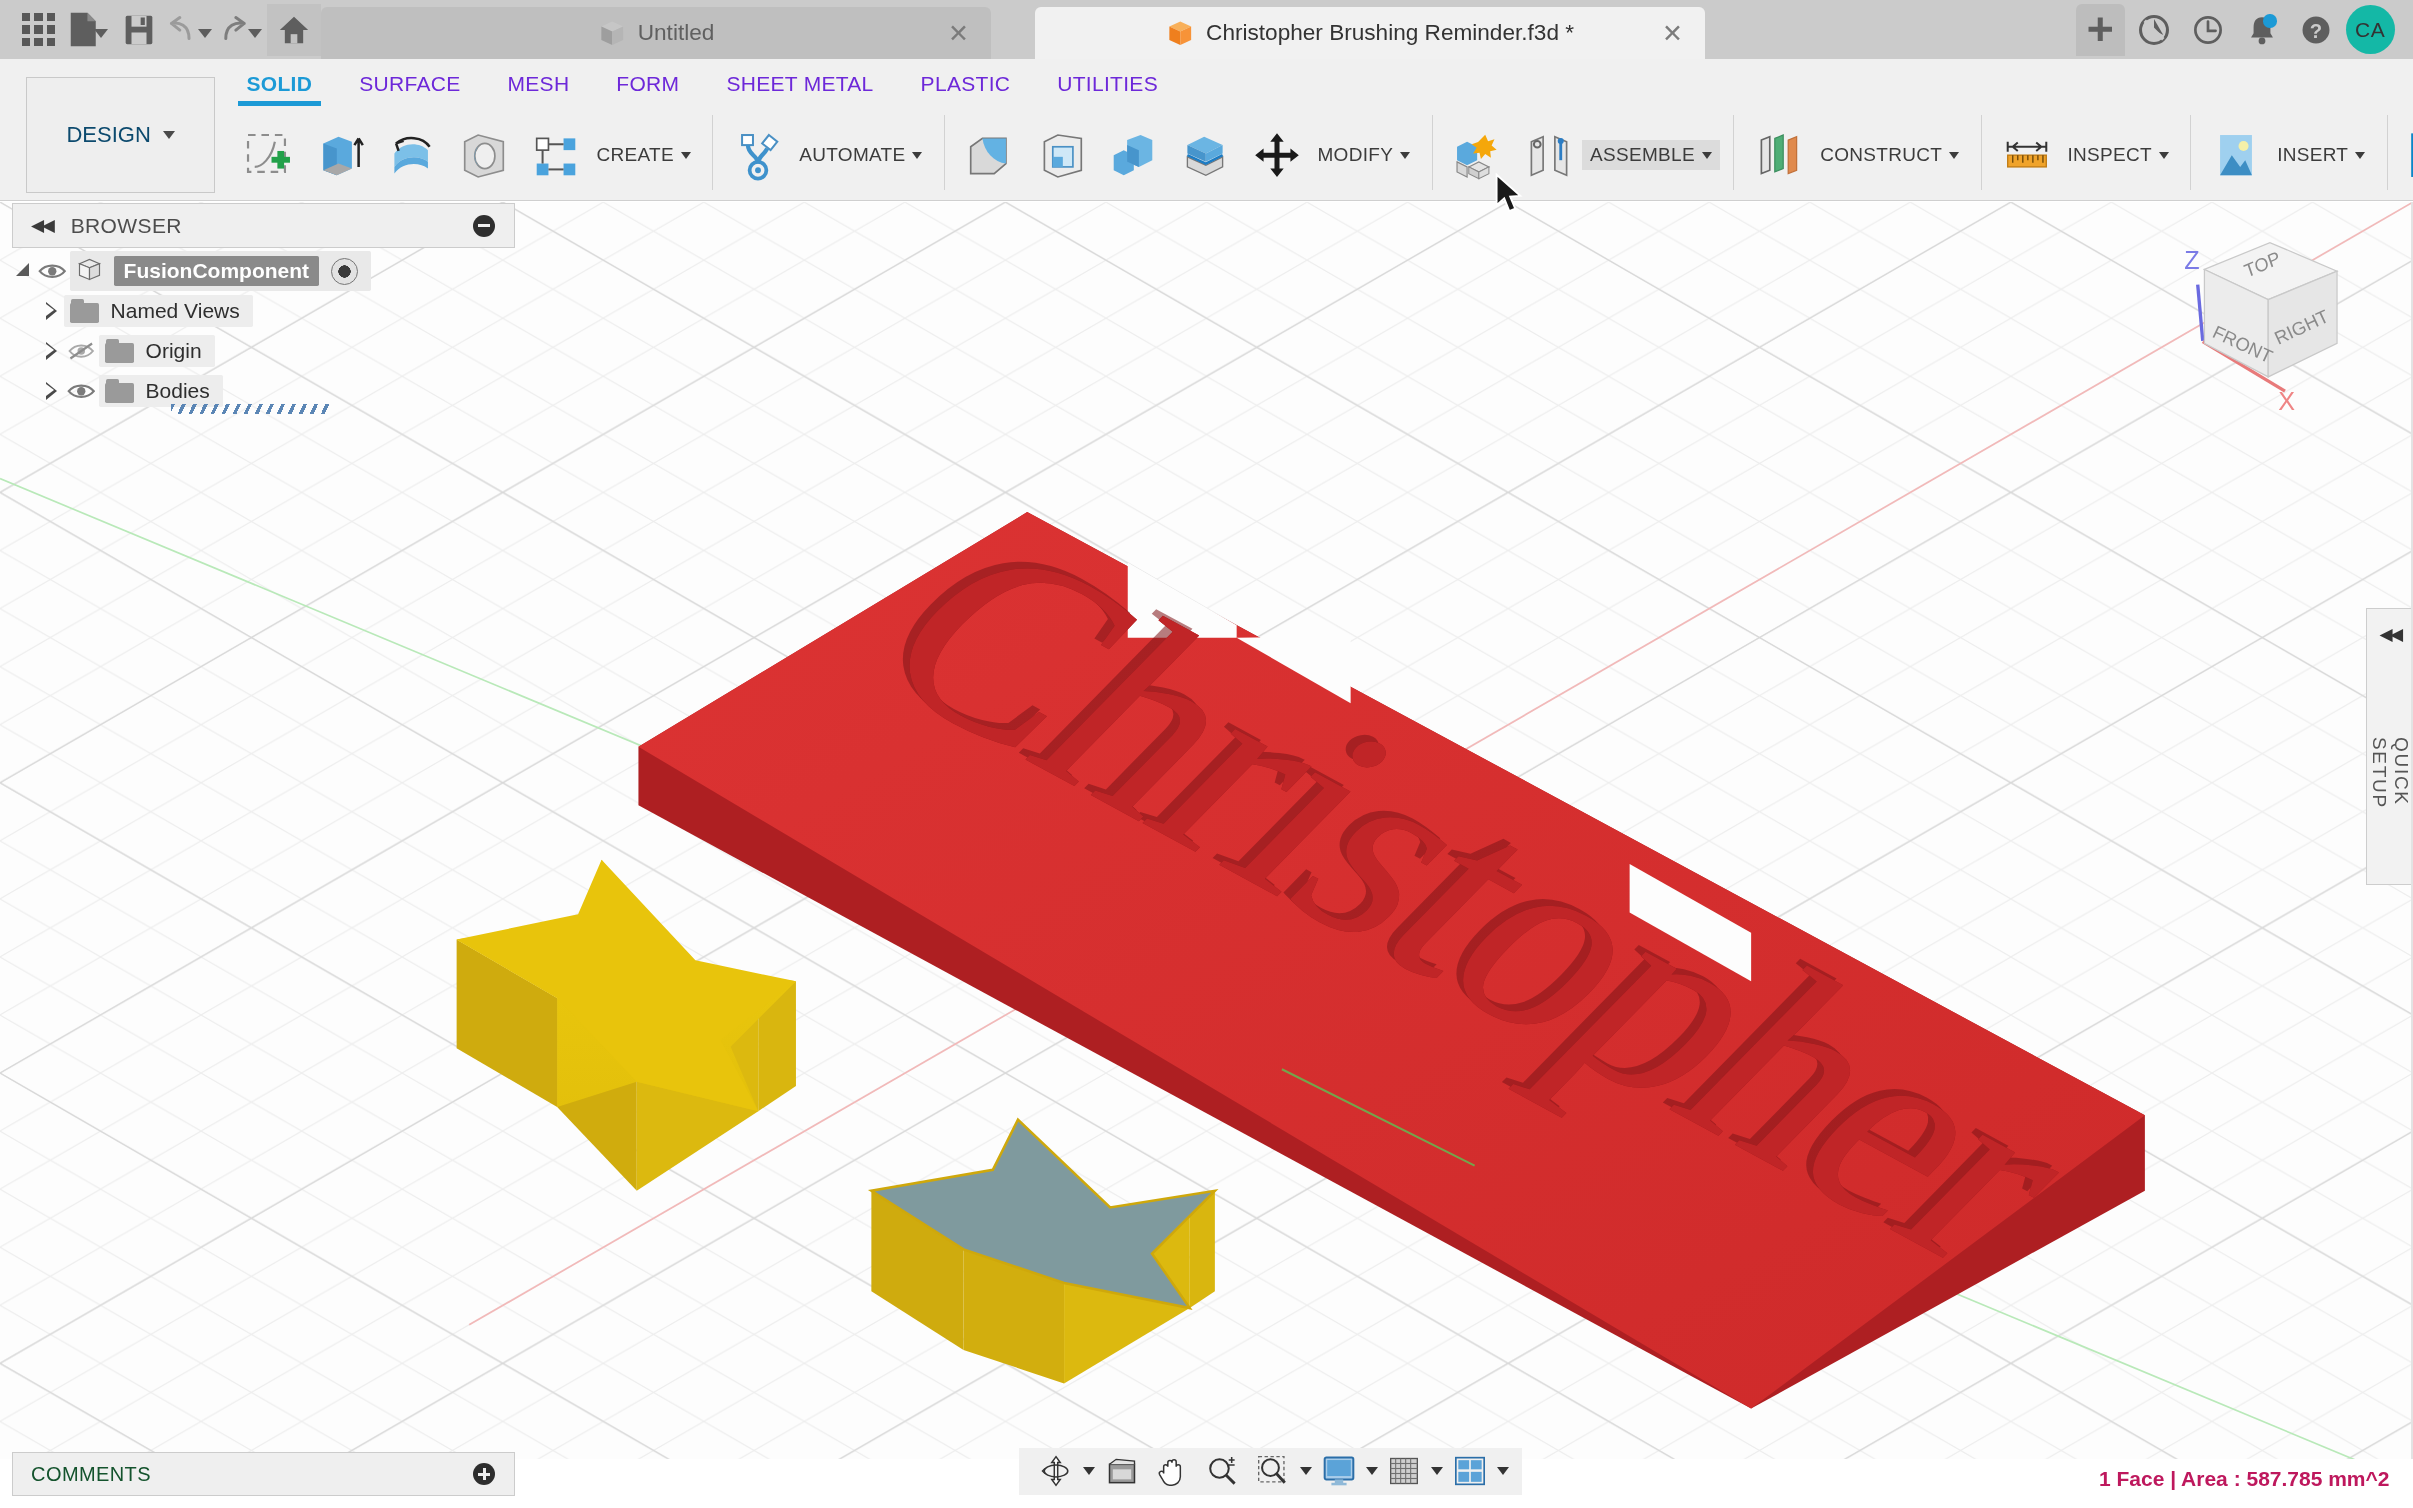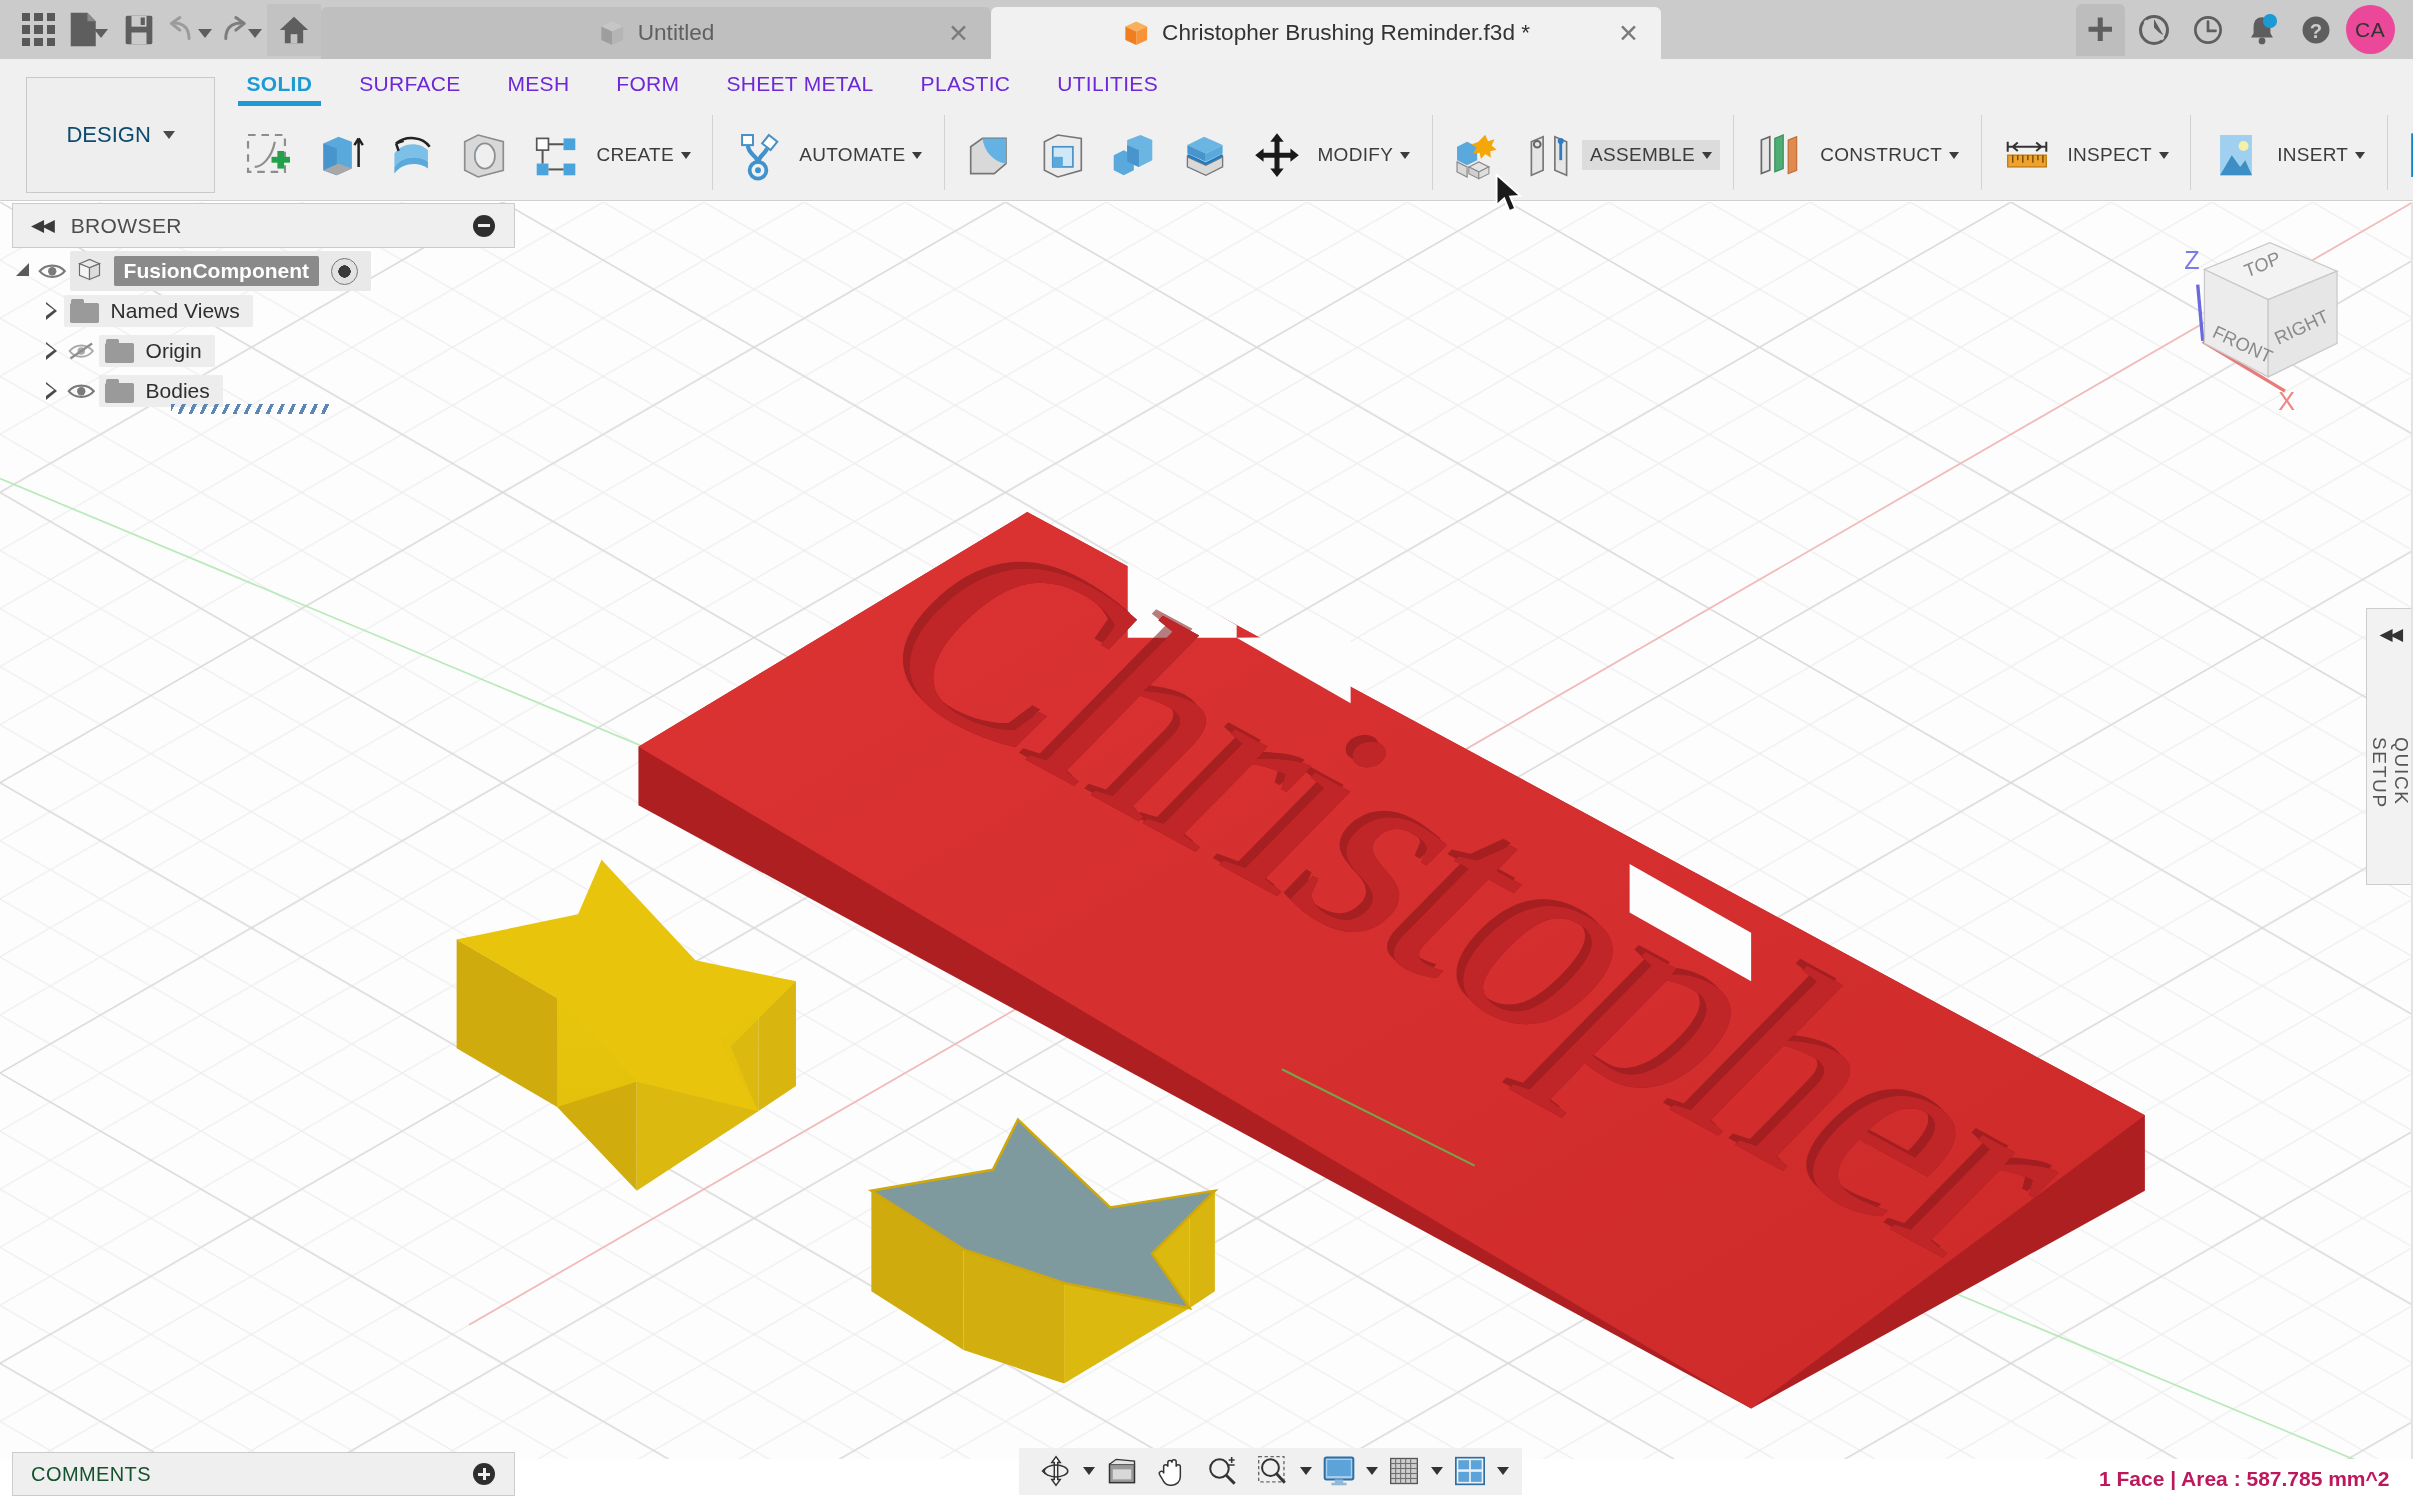--- a/index.html
+++ b/index.html
@@ -33,32 +33,32 @@
   .grid-icon { display: grid; grid-template-columns: repeat(3,8.4px); grid-gap: 4.2px; }
   .grid-icon i { width: 8.4px; height: 8.4px; background: #585858; display: block; }
 
   .tabs-area { display: flex; align-items: flex-end; height: 59px; flex: 1; }
   .doc-tab {
     height: 52px; display: flex; align-items: center; gap: 11.7px;
     padding: 0 23.5px 0 23.5px; border-radius: 5.9px 5.9px 0 0;
     font-size: 22.6px; color: #4a4a4a; position: relative; min-width: 251px;
   }
   .doc-tab.inactive { background: #bfbfbf; color: #606060; width: 670px; justify-content: center; }
-  .doc-tab.active { background: #f1f1f1; color: #333; width: 670px; justify-content: center; }
+  .doc-tab.active { background: #f1f1f1; color: #333; width: 670px; justify-content: center; margin-left: 44px; }
   .doc-tab .tab-label { white-space: nowrap; }
   .tab-close {
     position: absolute; right: 22px; top: 50%; transform: translateY(-50%);
     font-size: 25px; color: #7b7b7b; font-weight: 300; line-height: 1;
   }
   .cube-ico { width: 28.5px; height: 28.5px; position: relative; flex: none; }
   .tb-right { display: flex; align-items: center; height: 59px; gap: 5px; padding-right: 18.4px; }
   .tb-ricon { width: 49px; height: 49px; display: flex; align-items: center; justify-content: center; position: relative; }
   .tb-ricon.plusbg { background: #bdbdbd; border-radius: 5.9px 5.9px 0 0; height: 52px; }
   .avatar {
-    width: 49px; height: 49px; border-radius: 50%; background: #ec4899;
+    width: 49px; height: 49px; border-radius: 50%; background: #14b8a6;
     display: flex; align-items: center; justify-content: center;
     font-size: 21px; color: #333; letter-spacing: 0.4px;
   }
   .blue-dot { position: absolute; width: 13.4px; height: 13.4px; border-radius: 50%; background: #1c9ad6; top: 9.2px; right: 10px; }
 
   
   .ribbon {
     position: absolute; top: 59px; left: 0; width: 2413px; height: 142px;
     background: #f0f0f0; border-bottom: 0.8px solid #cfcfcf;
   }

